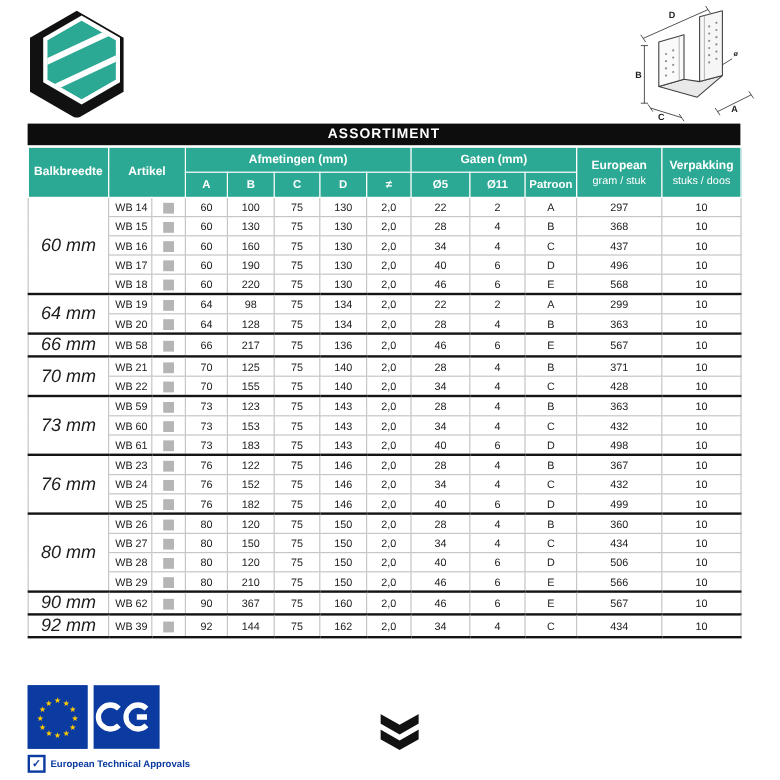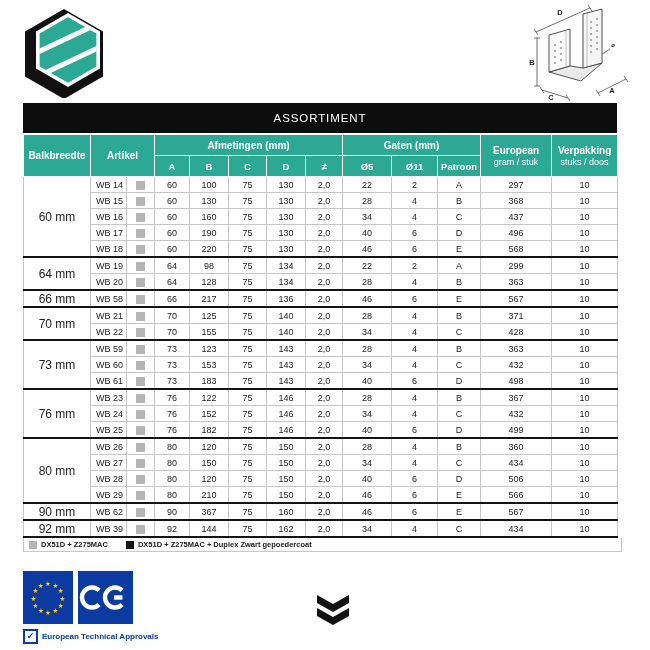--- a/index.html
+++ b/index.html
@@ -11,33 +11,33 @@
         font-family:"Liberation Sans",sans-serif;color:var(--ink);}
 
   
   .logo{position:absolute;left:14px;top:6px;}
   .diagram{position:absolute;left:528px;top:4px;}
   .dimlabel{font:bold 7.5px "Liberation Sans",sans-serif;fill:#222;}
   .holenote{font:bold 6px "Liberation Sans",sans-serif;fill:#222;}
 
   
   .sheet{position:absolute;left:23px;top:103px;width:594px;}
-  .title-bar{height:30px;background:var(--bar-black);color:#fff;font-weight:normal;
+  .title-bar{height:18px;background:var(--bar-black);color:#fff;font-weight:bold;
              font-size:11.5px;letter-spacing:.9px;display:flex;align-items:center;justify-content:center;}
   table.assort{border-collapse:collapse;table-layout:fixed;width:594px;margin-top:1px;
                border:1px solid var(--border-gray);}
   th{background:var(--teal);color:#fff;border:1.5px solid #fff;padding:0;
      font-size:10px;font-weight:bold;text-align:center;}
   thead tr.r1 th{height:20px;margin-top:32px;}
   thead tr.r2 th{height:20px;font-size:9.5px;}
   th .sub{display:block;font-weight:normal;font-size:9px;margin-top:1px;}
   td{border:1px solid var(--border-gray);height:15px;padding:0;
      font-size:9px;text-align:center;color:var(--ink);white-space:nowrap;overflow:hidden;}
   td.art{text-align:left;padding-left:5px;}
-  td.bw{font-size:12px;}
+  td.bw{font-size:15px;font-style:italic;}
   tr.gs td{border-top:2.5px solid #141414;}
   tbody tr:last-child td{border-bottom:2.5px solid #141414;}
   .swatch{display:inline-block;width:9px;height:9px;background:var(--swatch-gray);vertical-align:middle;}
 
   .legend{width:592px;border:1px solid var(--border-gray);border-top:none;height:13px;
           display:flex;align-items:center;gap:18px;padding-left:5px;
           font-size:7.5px;font-weight:bold;color:#222;}
   .legend .item{display:flex;align-items:center;gap:4px;}
   .legend .sw{width:8px;height:8px;display:inline-block;}
 
@@ -481,30 +481,20 @@
             <td>162</td>
             <td>2,0</td>
             <td>34</td>
             <td>4</td>
             <td>C</td>
             <td>434</td>
             <td>10</td>
           </tr>
         </tbody>
     </table>
-    <div class="legend">
-        <span class="item">
-          <span class="sw" style="background: rgb(181, 181, 181);"></span>
-          <span>DX51D + Z275MAC</span>
-        </span>
-        <span class="item">
-          <span class="sw" style="background: rgb(20, 20, 20);"></span>
-          <span>DX51D + Z275MAC + Duplex Zwart gepoedercoat</span>
-        </span>
-      </div>
   </div>
 
   <svg class="cert cert-eu" width="50" height="53" viewBox="0 0 50 53">
     <rect x="0" y="0" width="50" height="53" fill="#0B3AA0"></rect>
     <g id="eu-stars">
         <text x="25.0" y="15.2" text-anchor="middle" font-size="6.5" fill="#FFCC00">★</text>
         <text x="32.3" y="17.1" text-anchor="middle" font-size="6.5" fill="#FFCC00">★</text>
         <text x="37.6" y="22.4" text-anchor="middle" font-size="6.5" fill="#FFCC00">★</text>
         <text x="39.5" y="29.7" text-anchor="middle" font-size="6.5" fill="#FFCC00">★</text>
         <text x="37.6" y="37.0" text-anchor="middle" font-size="6.5" fill="#FFCC00">★</text>

